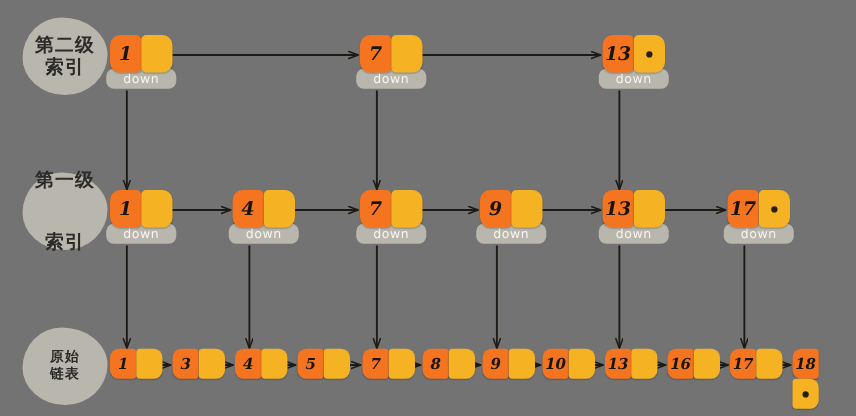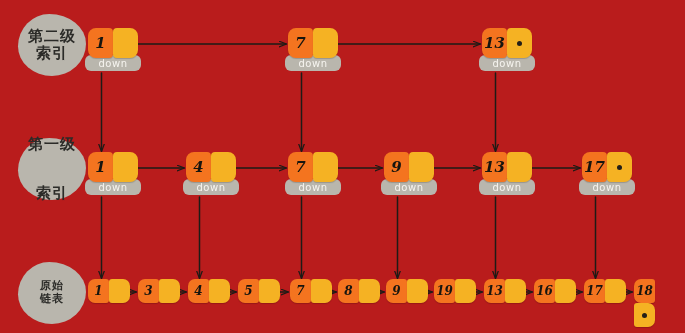--- a/index.html
+++ b/index.html
@@ -7,21 +7,21 @@
     padding: 0;
     background: #f5f3ee;
   }
   body {
     font-family: "DejaVu Sans", sans-serif;
   }
   #stage {
     position: relative;
     width: 685px;
     height: 333px;
-    background: #b91c1c;
+    background: #737373;
     overflow: hidden;
   }
   #wires {
     position: absolute;
     left: 0; top: 0;
     width: 685px; height: 333px;
     pointer-events: none;
   }
   
   .row-label {
@@ -234,21 +234,21 @@
       </div>
       <div class="node base" style="left: 338px; top: 279px;">
         <div class="cell-key">8</div>
         <div class="cell-ptr"></div>
       </div>
       <div class="node base" style="left: 386px; top: 279px;">
         <div class="cell-key">9</div>
         <div class="cell-ptr"></div>
       </div>
       <div class="node base" style="left: 434px; top: 279px;">
-        <div class="cell-key">19</div>
+        <div class="cell-key">10</div>
         <div class="cell-ptr"></div>
       </div>
       <div class="node base" style="left: 484px; top: 279px;">
         <div class="cell-key">13</div>
         <div class="cell-ptr"></div>
       </div>
       <div class="node base" style="left: 534px; top: 279px;">
         <div class="cell-key">16</div>
         <div class="cell-ptr"></div>
       </div>

